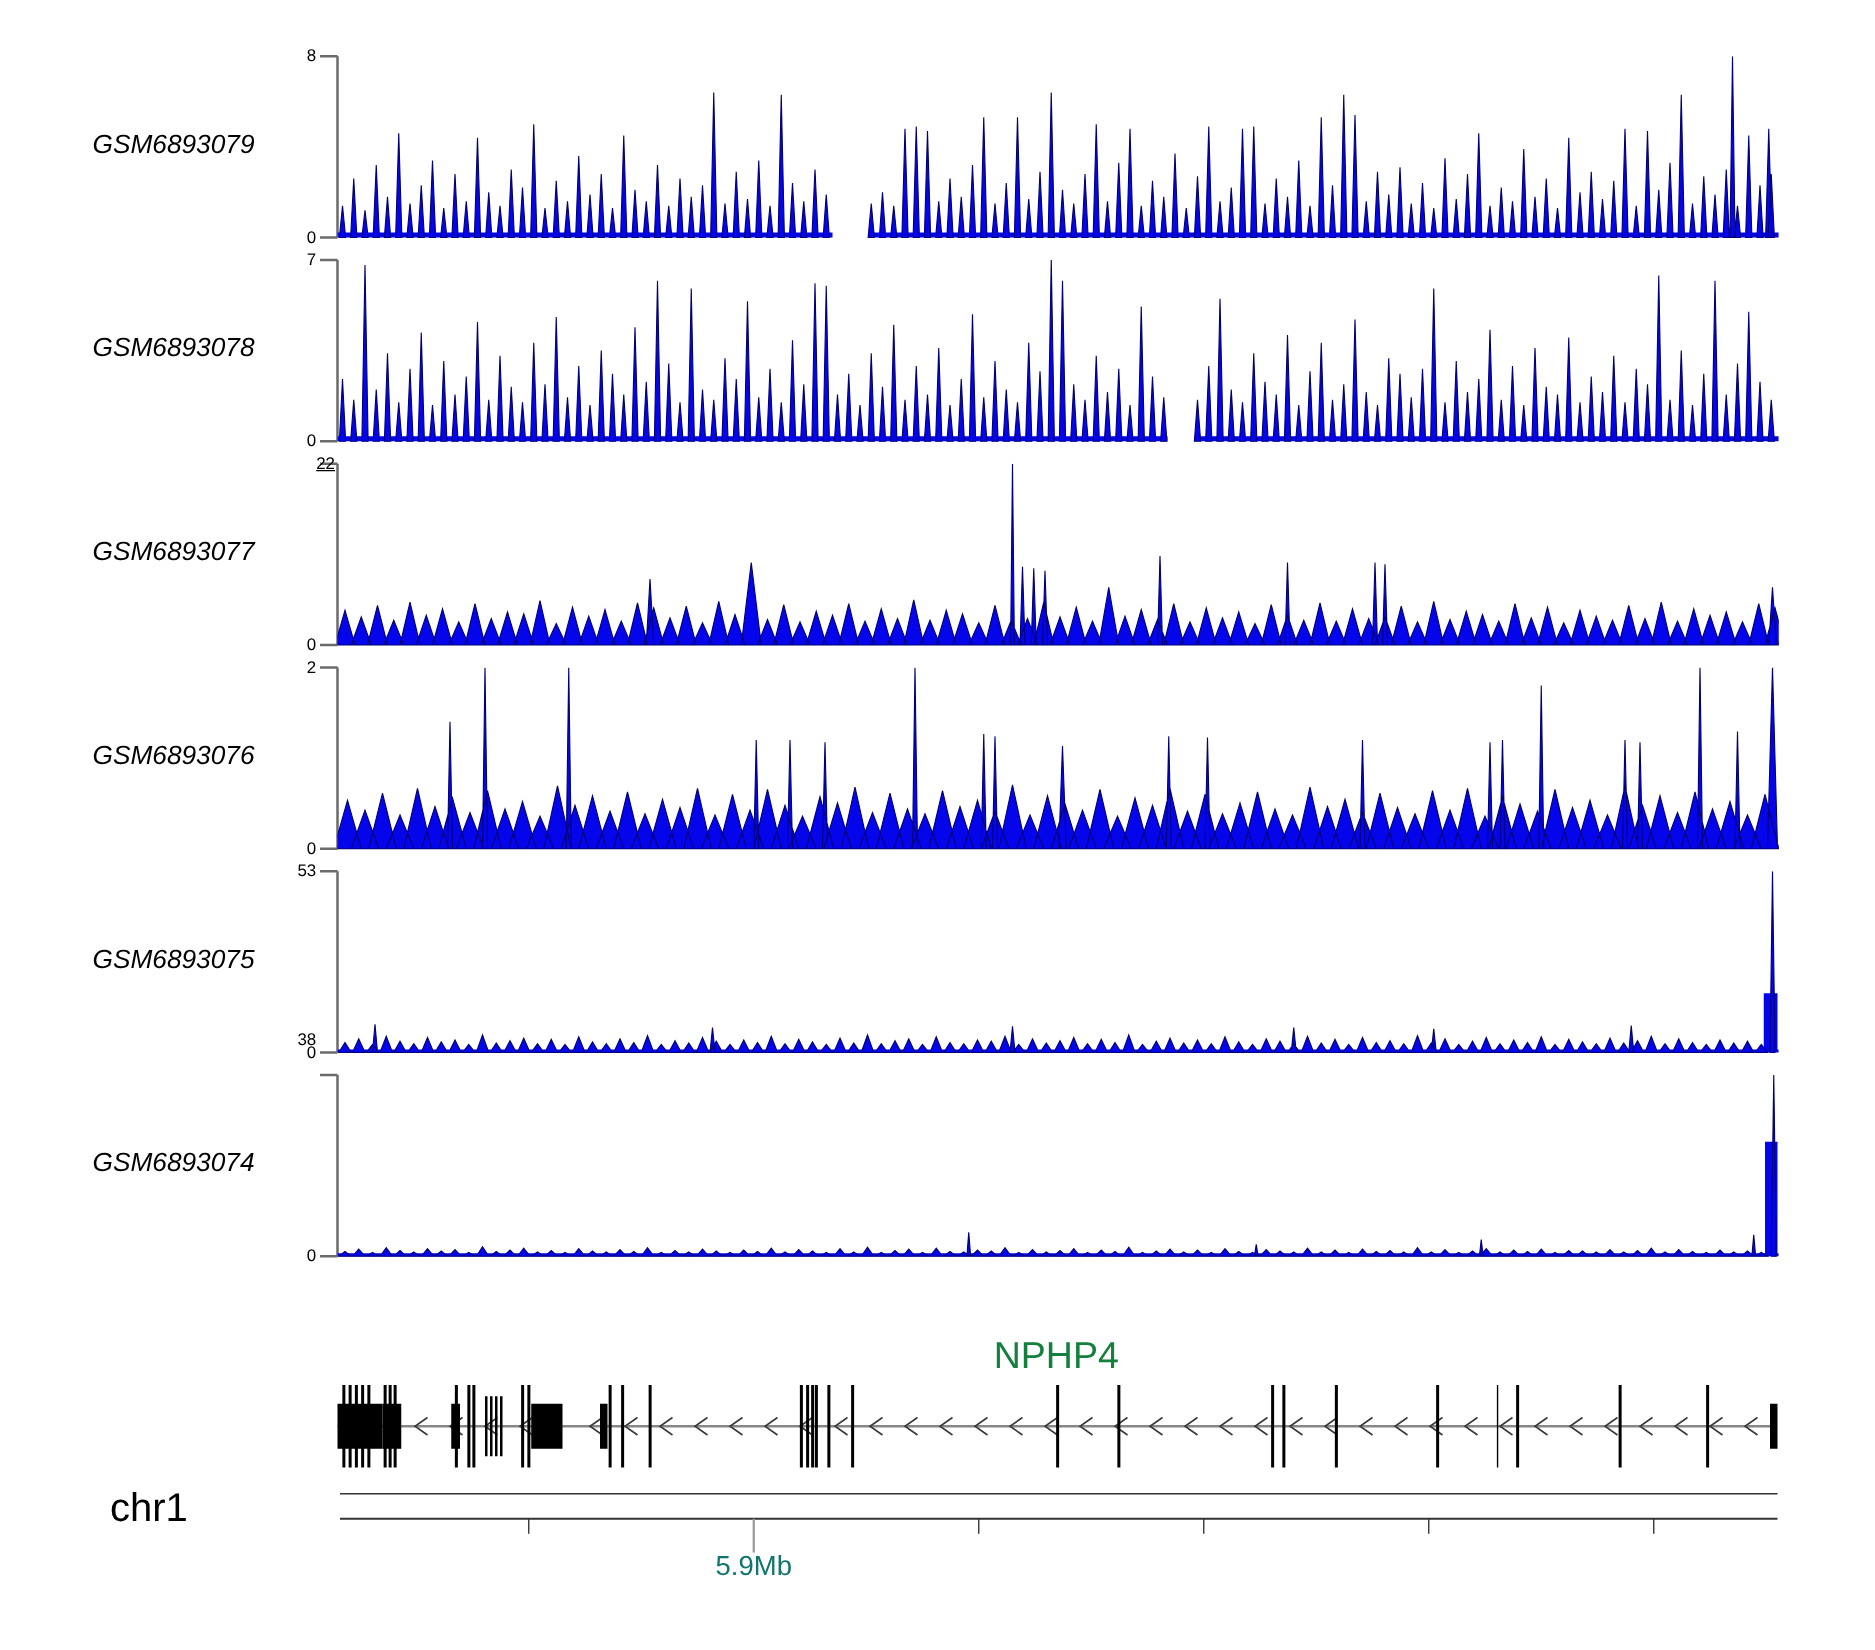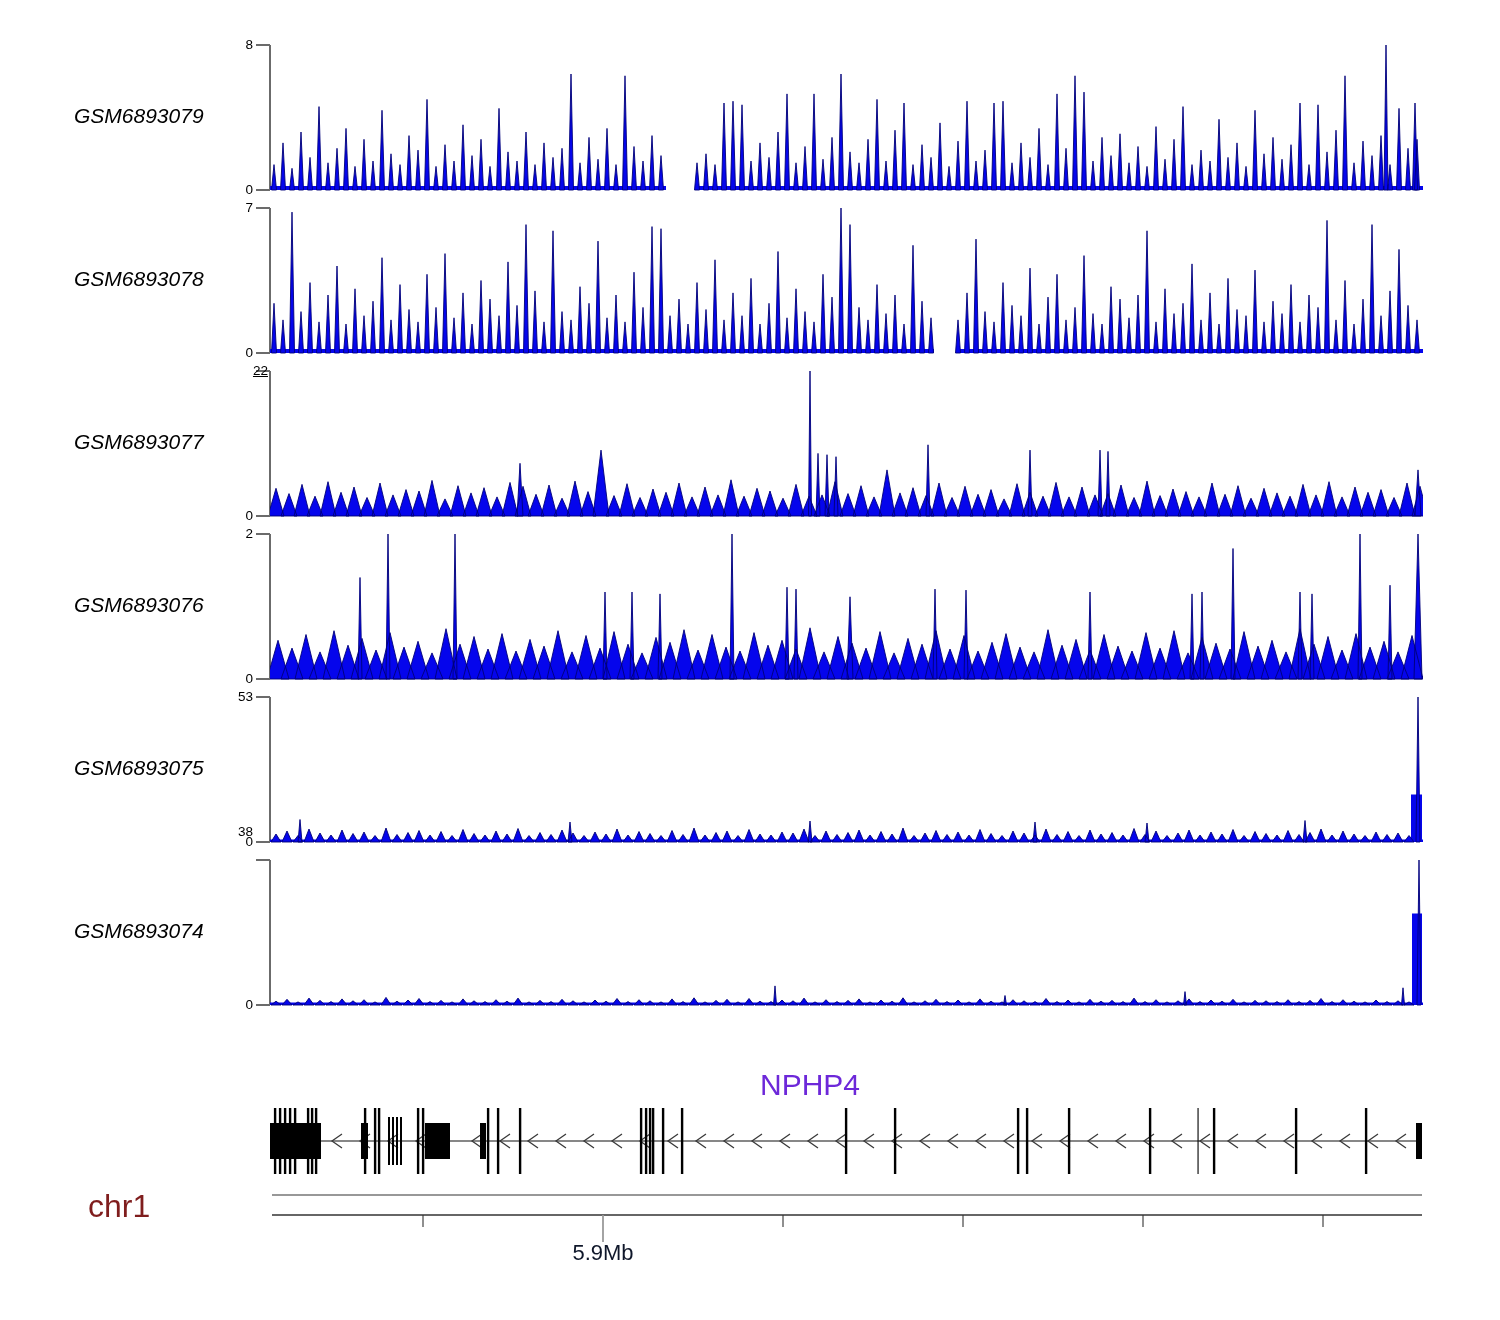--- a/index.html
+++ b/index.html
@@ -4,25 +4,25 @@
 <style>
   html,body{margin:0;padding:0;background:#fff;}
   #app{position:relative;width:1500px;height:1320px;background:#ffffff;overflow:hidden;
        font-family:"Liberation Sans",sans-serif;color:#000;}
   .track-label{position:absolute;left:74px;font-size:21px;color:#000;white-space:nowrap;font-style:italic;}
   .yaxis-line{position:absolute;width:2px;background:#6b6b6b;}
   .yaxis-tick{position:absolute;width:14px;height:2px;background:#6b6b6b;}
   .yaxis-num{position:absolute;width:58px;text-align:right;font-size:13.5px;color:#000;}
   .cov-svg{position:absolute;}
   .gene-svg{position:absolute;left:0;top:1055px;}
-  .gene-name{position:absolute;left:760px;top:1068px;width:170px;text-align:left;
-             font-size:30px;color:#6d28d9;}
-  .chrom-label{position:absolute;left:88px;top:1188px;font-size:32px;color:#7f1d1d;}
+  .gene-name{position:absolute;left:760px;top:1068px;width:170px;text-align:center;
+             font-size:30px;color:#15803d;}
+  .chrom-label{position:absolute;left:88px;top:1188px;font-size:32px;color:#000000;}
   .axis-mb{position:absolute;left:543px;top:1240px;width:120px;text-align:center;
-           font-size:22px;color:#0f172a;}
+           font-size:22px;color:#0f766e;}
 </style>
 </head>
 <body>
 
 <div id="app">
   <div id="tracks">
       <div class="track-label" style="top: 104px;">GSM6893079</div>
       <div class="yaxis-line" style="left: 269px; top: 45px; height: 145px;"></div>
       <div class="yaxis-tick" style="left: 256px; top: 44px;"></div>
       <div class="yaxis-tick" style="left: 256px; top: 189px;"></div>

